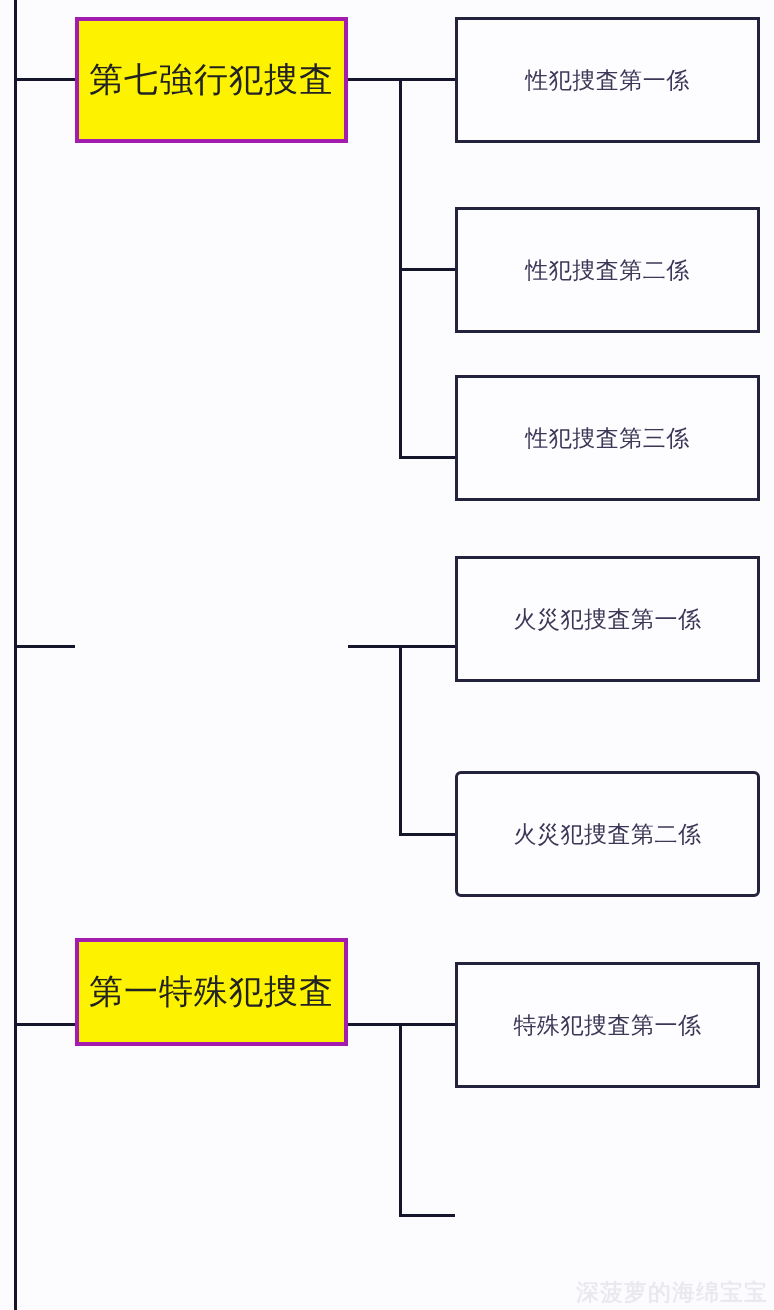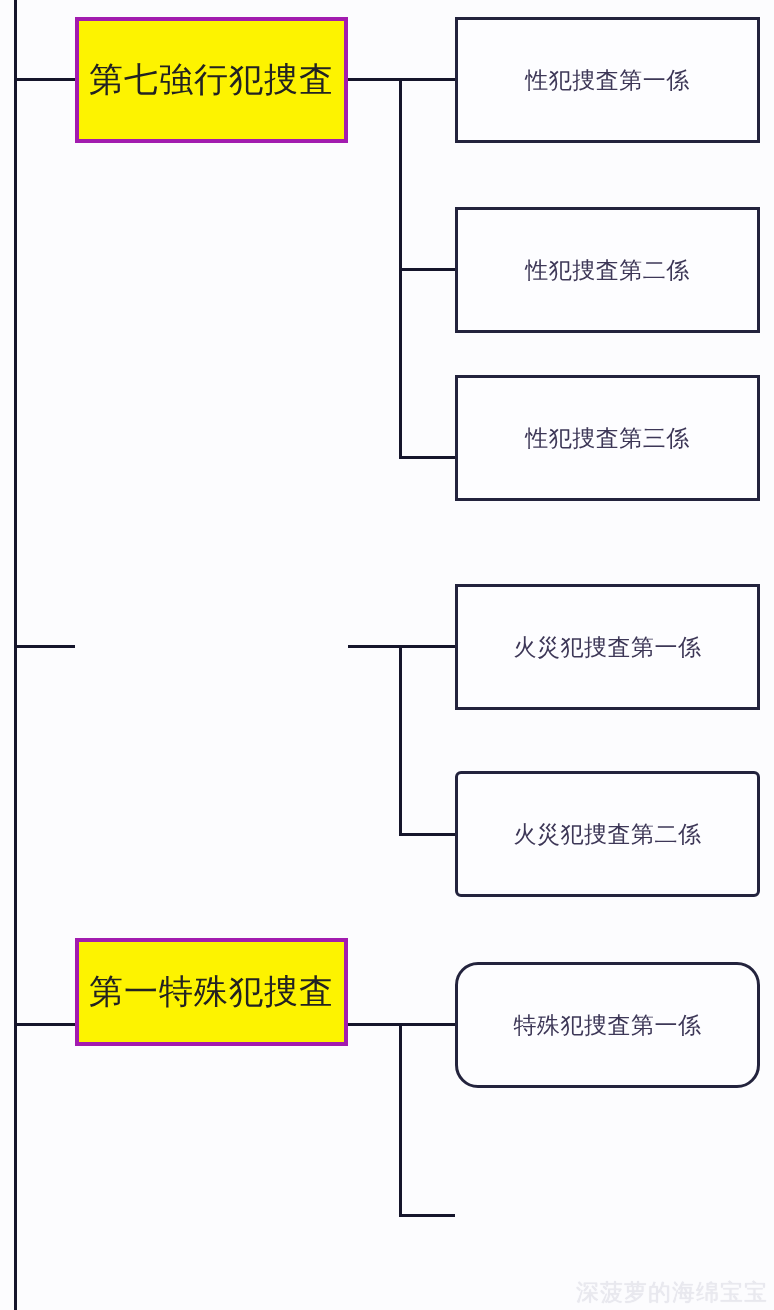--- a/index.html
+++ b/index.html
@@ -47,23 +47,23 @@
     color: #3d3757;
     font-size: 23px;
     letter-spacing: 0.5px;
   }
   .p1 { top: 17px; }
   .p2 { top: 584px; }
   .p3 { top: 938px; height: 108px; }
   .c1 { top: 17px; }
   .c2 { top: 207px; }
   .c3 { top: 375px; }
-  .c4 { top: 584px; }
+  .c4 { top: 556px; }
   .c5 { top: 771px; border-radius: 6px; }
-  .c6 { top: 962px; border-radius: 23px; }
+  .c6 { top: 962px; }
   .c7 { top: 1152px; }
   .watermark {
     position: absolute;
     right: 6px;
     bottom: 2px;
     font-size: 23px;
     letter-spacing: 1px;
     color: #e9e9ef;
     text-shadow: 0 0 1px #dcdce4;
   }

